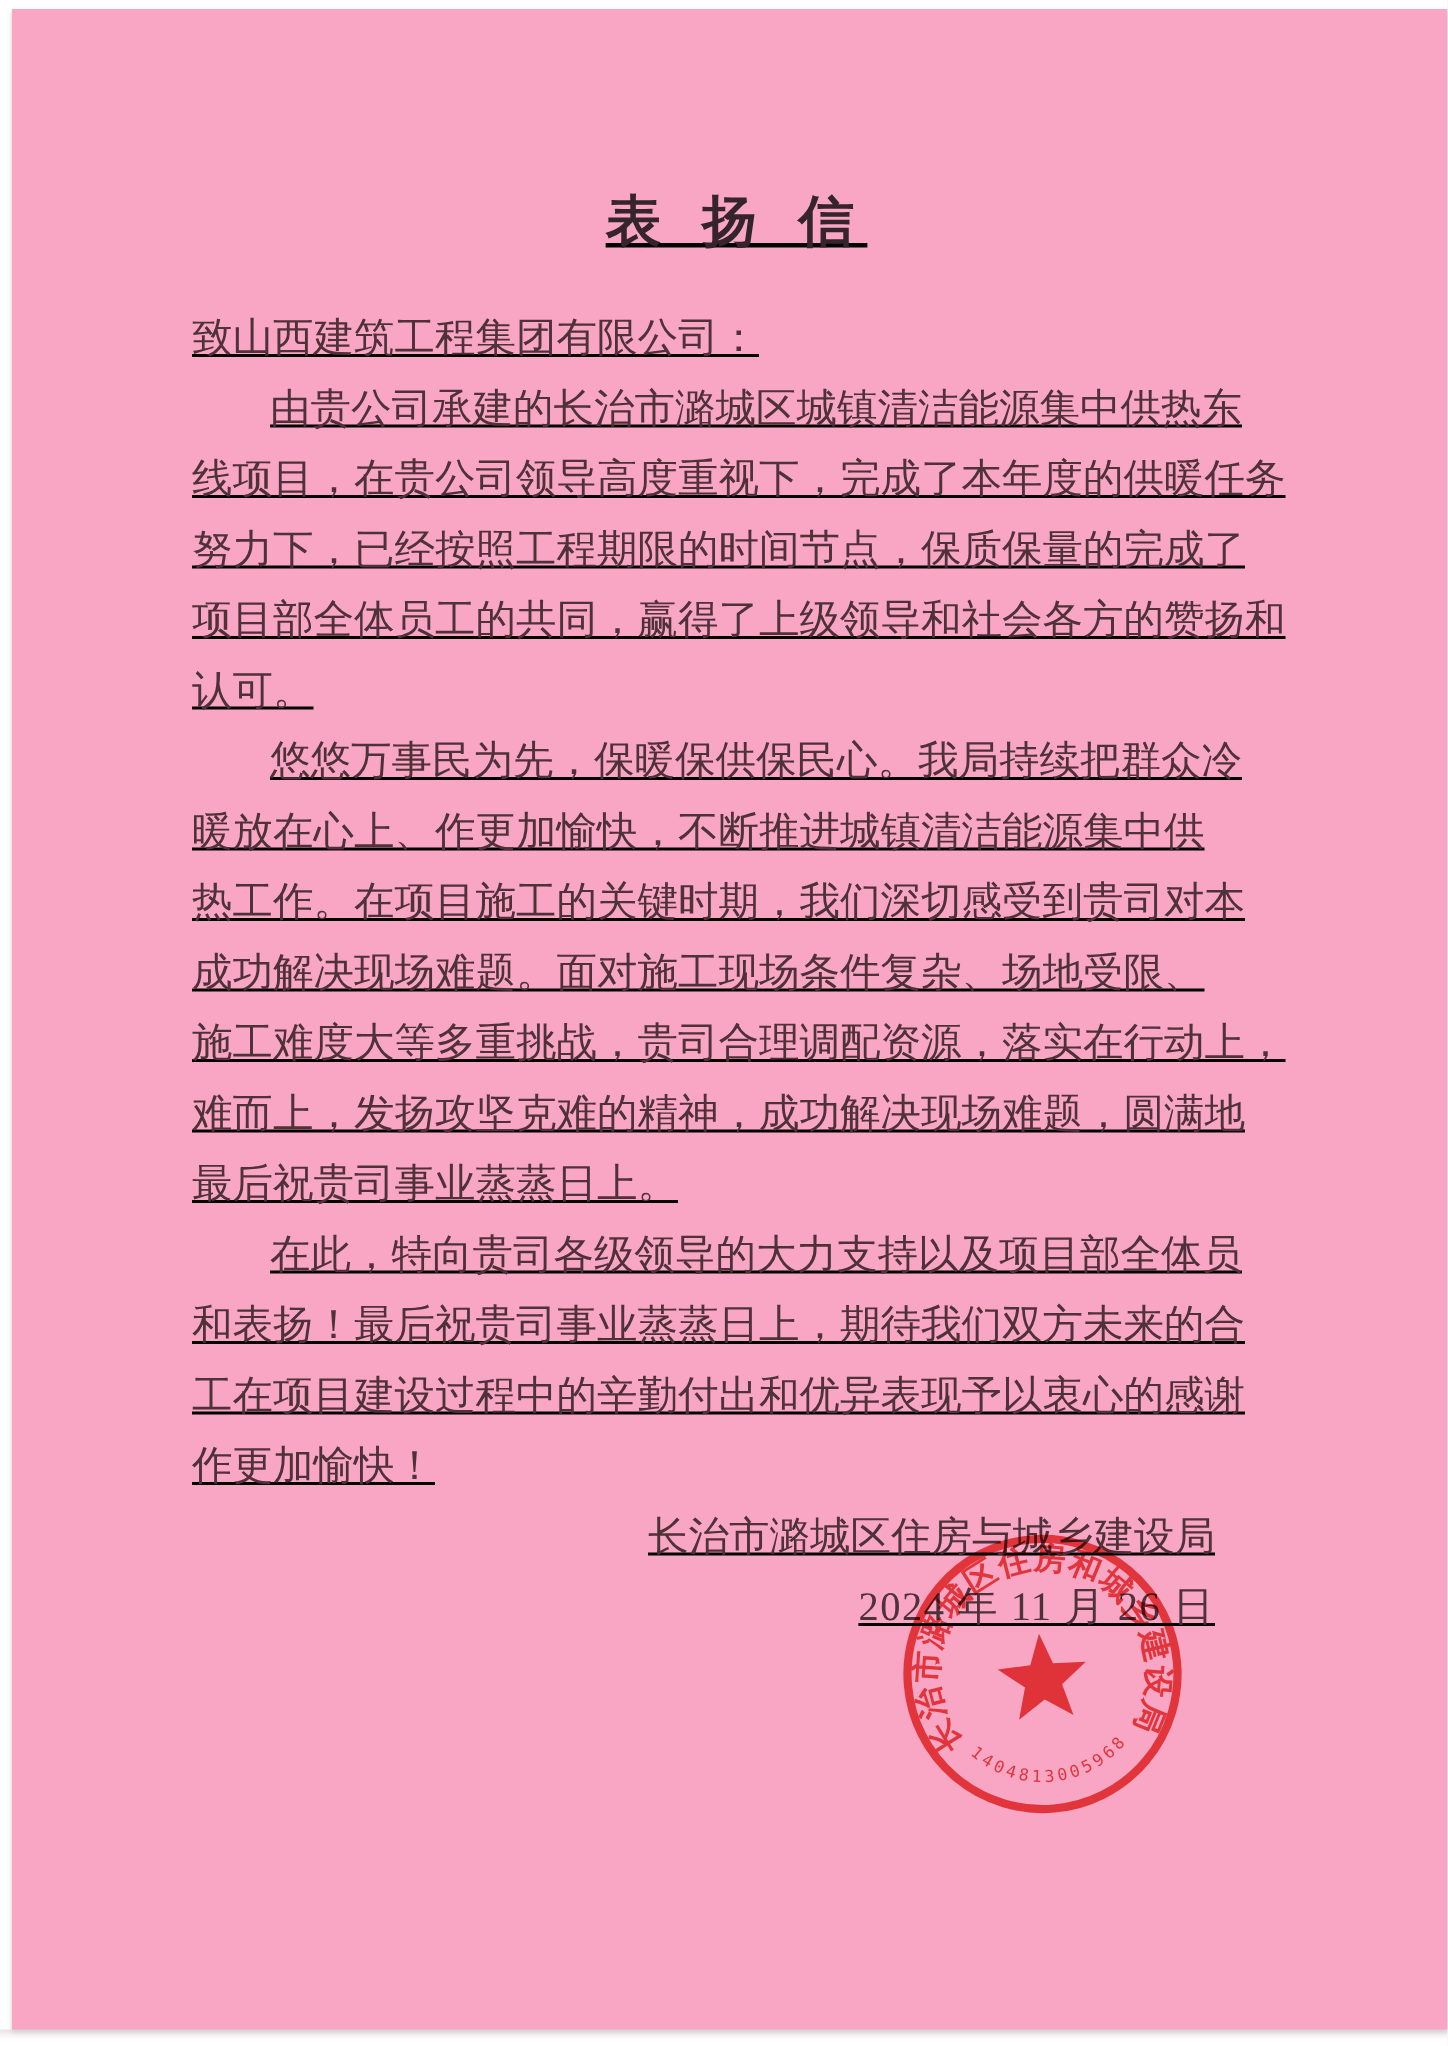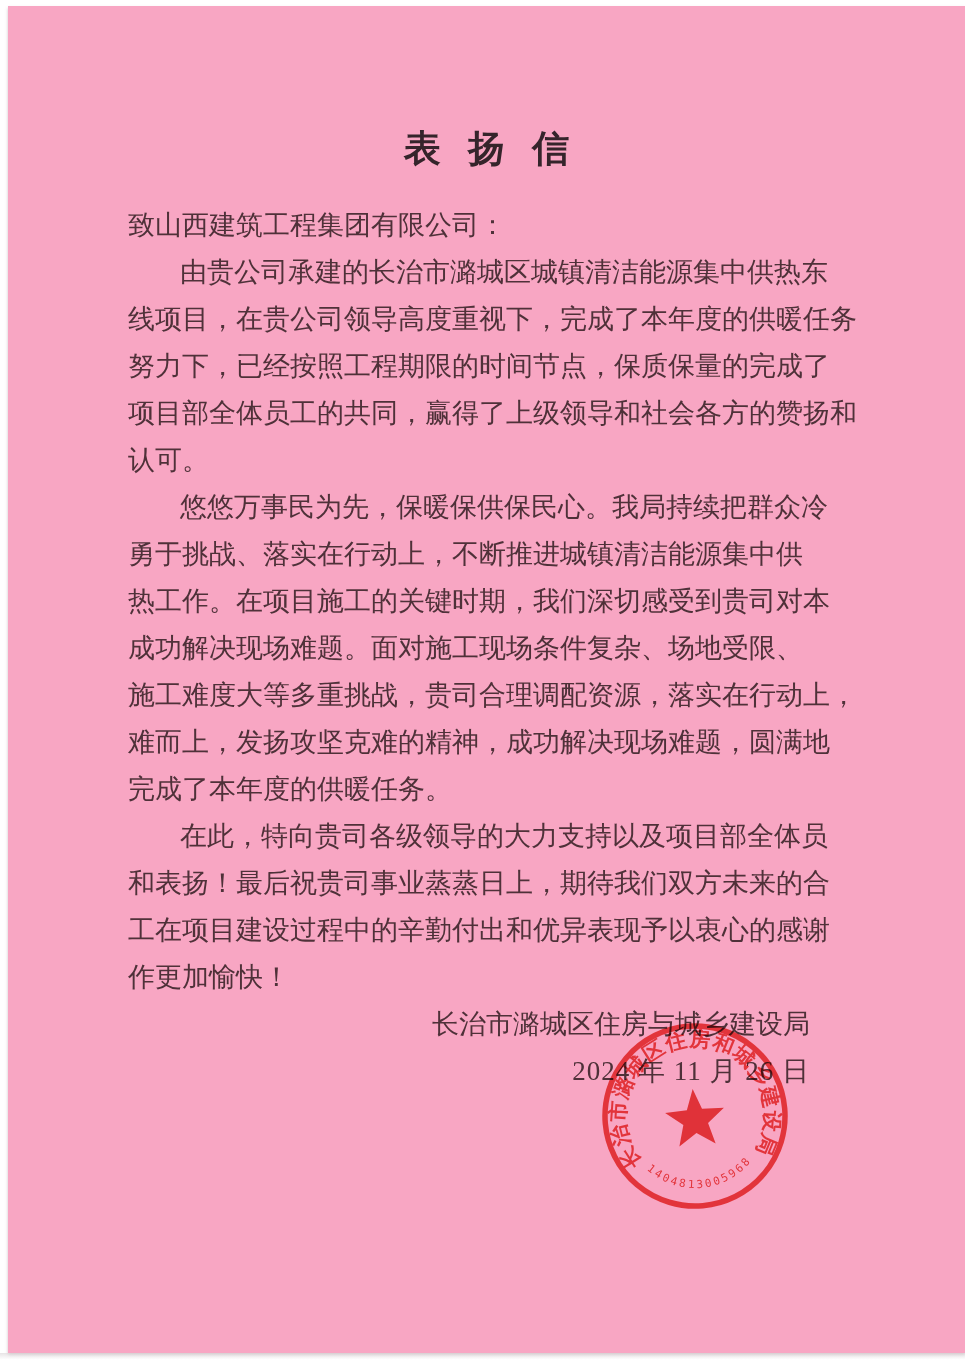--- a/index.html
+++ b/index.html
@@ -19,20 +19,21 @@
   }
   
   .paper {
     position: absolute;
     top: 6px;
     left: 8px;
     right: 0px;
     bottom: 11px;
     background: #f8a6c3;
     box-shadow: 0 2px 3px rgba(120,90,100,0.35);
+    text-decoration: underline;
   }
   .title {
     margin: 118px 0 0 0;
     text-align: center;
     font-size: 37px;
     line-height: 50px;
     font-weight: bold;
     letter-spacing: 9px;
     color: #35242b;
     text-indent: 9px; 
@@ -91,26 +92,26 @@
     <h1 class="title">表 扬 信</h1>
 
     <div class="content">
       <p class="line">致山西建筑工程集团有限公司：</p>
       <p class="line indent">由贵公司承建的长治市潞城区城镇清洁能源集中供热东</p>
       <p class="line">线项目，在贵公司领导高度重视下，完成了本年度的供暖任务</p>
       <p class="line">努力下，已经按照工程期限的时间节点，保质保量的完成了</p>
       <p class="line">项目部全体员工的共同，赢得了上级领导和社会各方的赞扬和</p>
       <p class="line">认可。</p>
       <p class="line indent">悠悠万事民为先，保暖保供保民心。我局持续把群众冷</p>
-      <p class="line">勇于挑战、落实在行动上，不断推进城镇清洁能源集中供</p>
+      <p class="line">暖放在心上、作更加愉快，不断推进城镇清洁能源集中供</p>
       <p class="line">热工作。在项目施工的关键时期，我们深切感受到贵司对本</p>
       <p class="line">成功解决现场难题。面对施工现场条件复杂、场地受限、</p>
       <p class="line">施工难度大等多重挑战，贵司合理调配资源，落实在行动上，</p>
       <p class="line">难而上，发扬攻坚克难的精神，成功解决现场难题，圆满地</p>
-      <p class="line">完成了本年度的供暖任务。</p>
+      <p class="line">最后祝贵司事业蒸蒸日上。</p>
       <p class="line indent">在此，特向贵司各级领导的大力支持以及项目部全体员</p>
       <p class="line">和表扬！最后祝贵司事业蒸蒸日上，期待我们双方未来的合</p>
       <p class="line">工在项目建设过程中的辛勤付出和优异表现予以衷心的感谢</p>
       <p class="line">作更加愉快！</p>
       <p class="line sig">长治市潞城区住房与城乡建设局</p>
       <p class="line date">2024 年 11 月 26 日</p>
     </div>
 
     <svg class="stamp" viewBox="-120 -120 240 240">
       <g transform="rotate(-5)">

